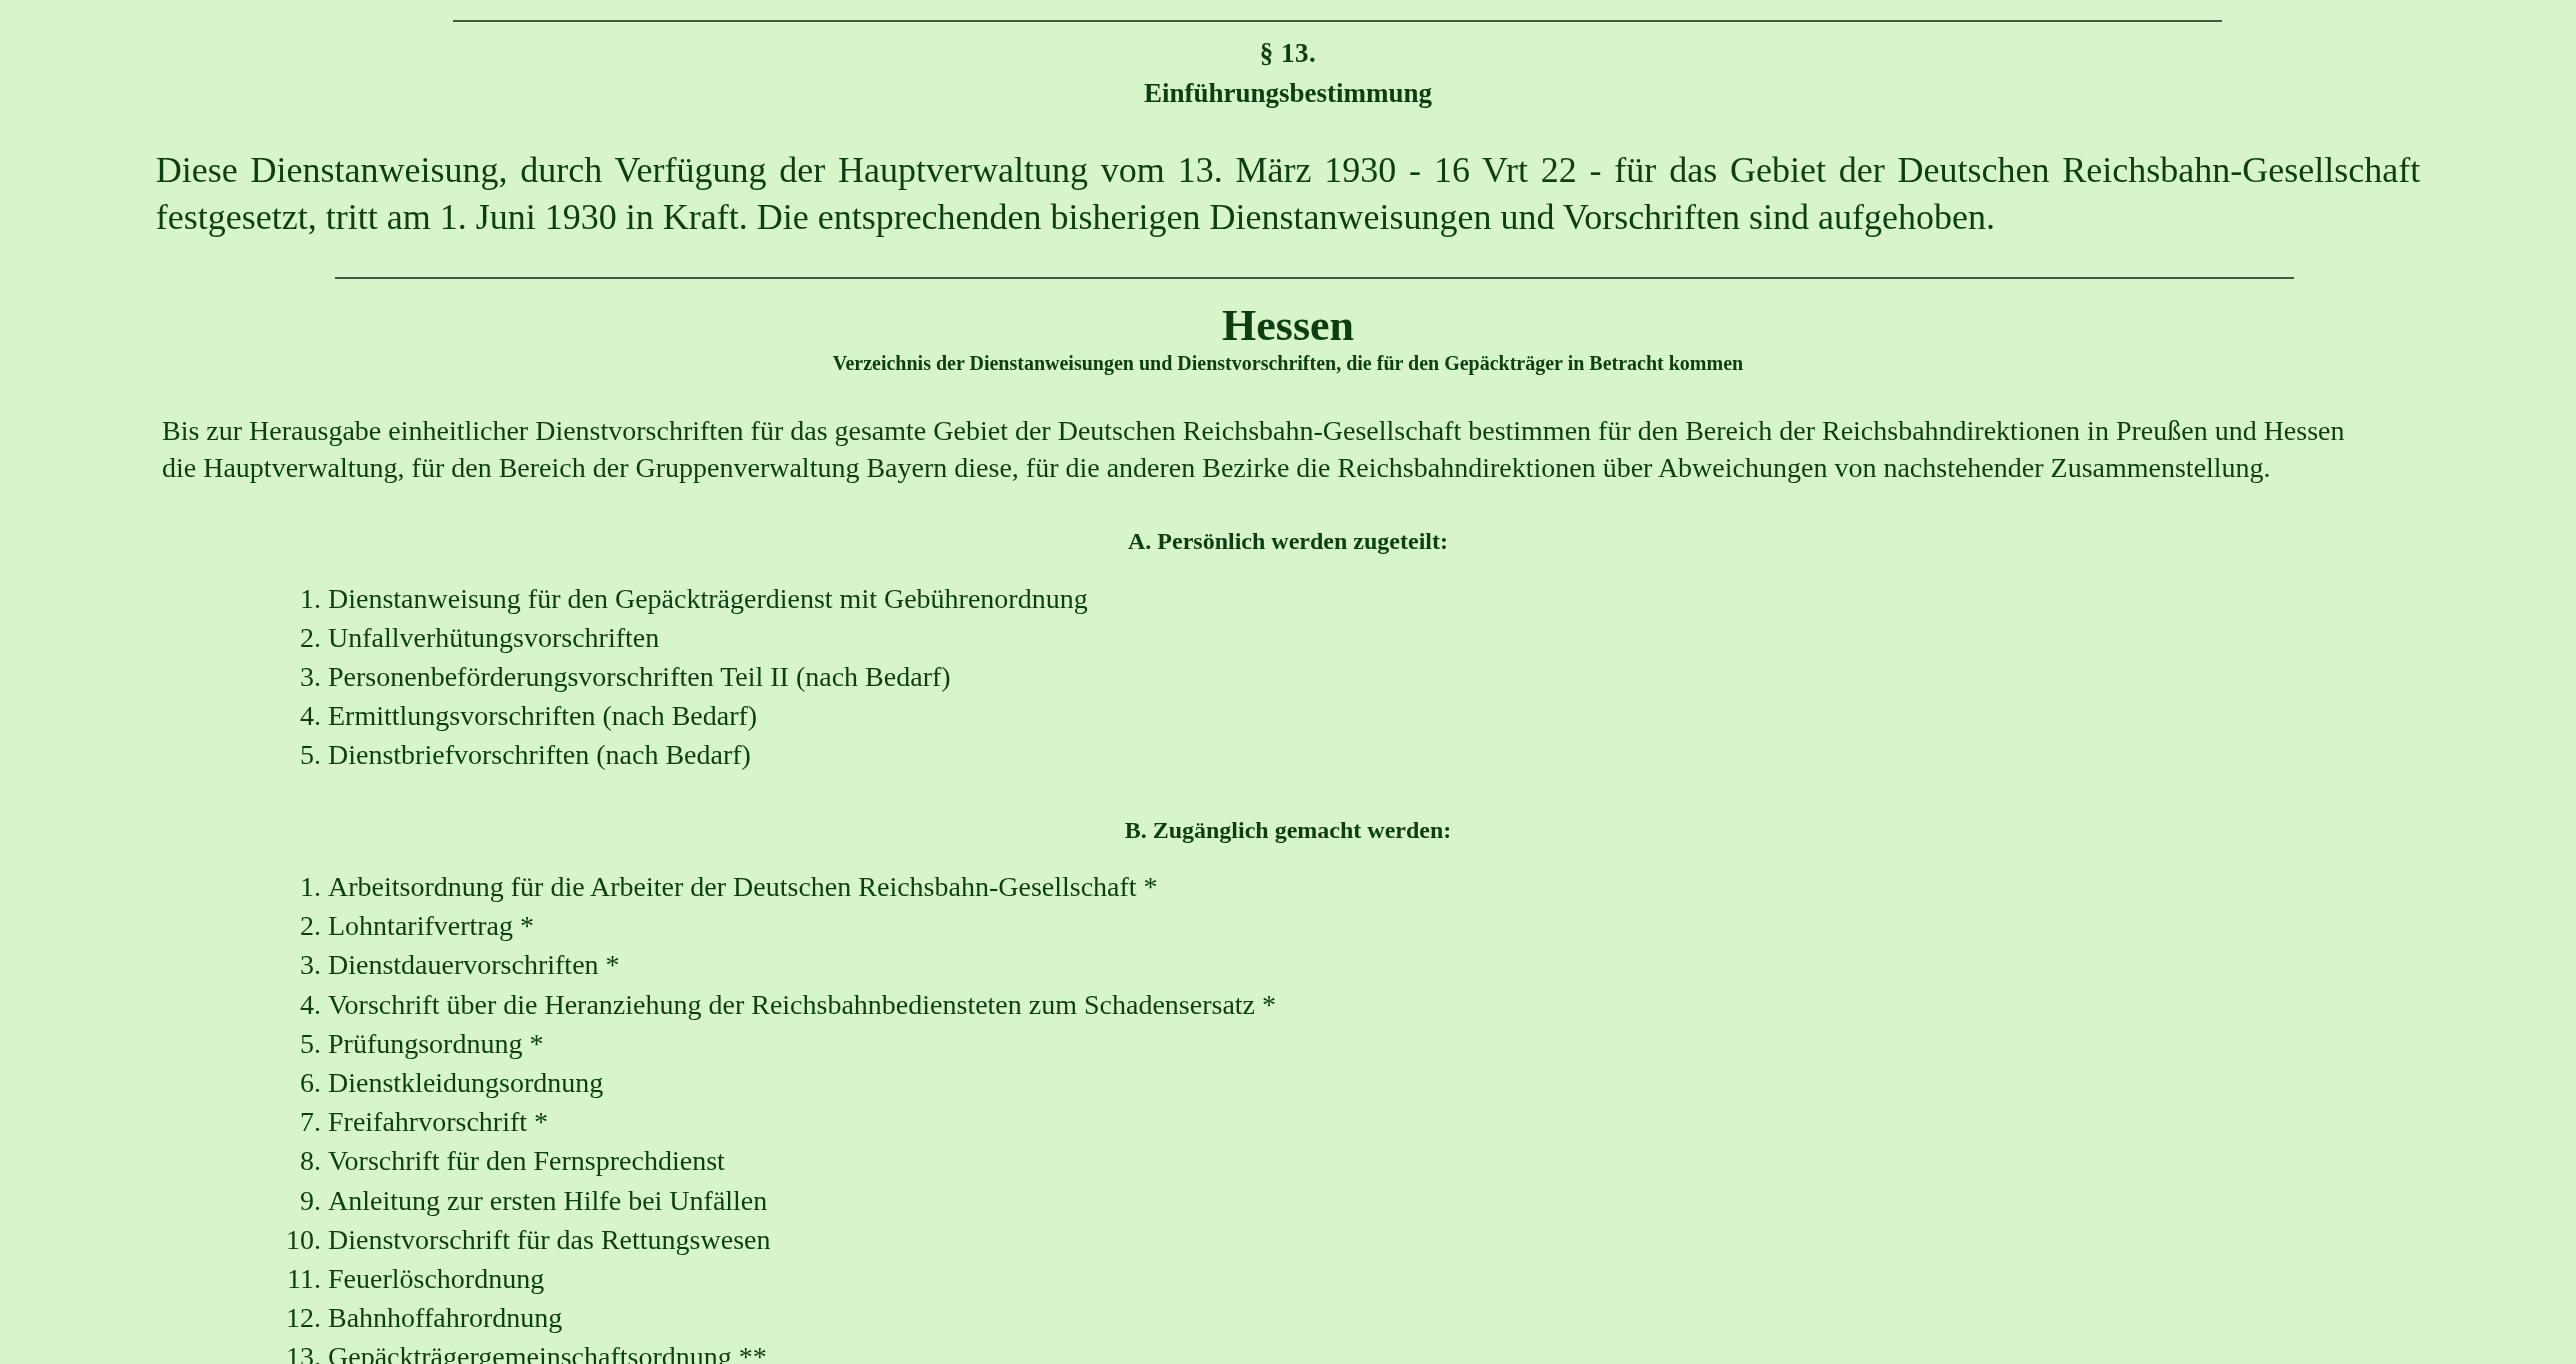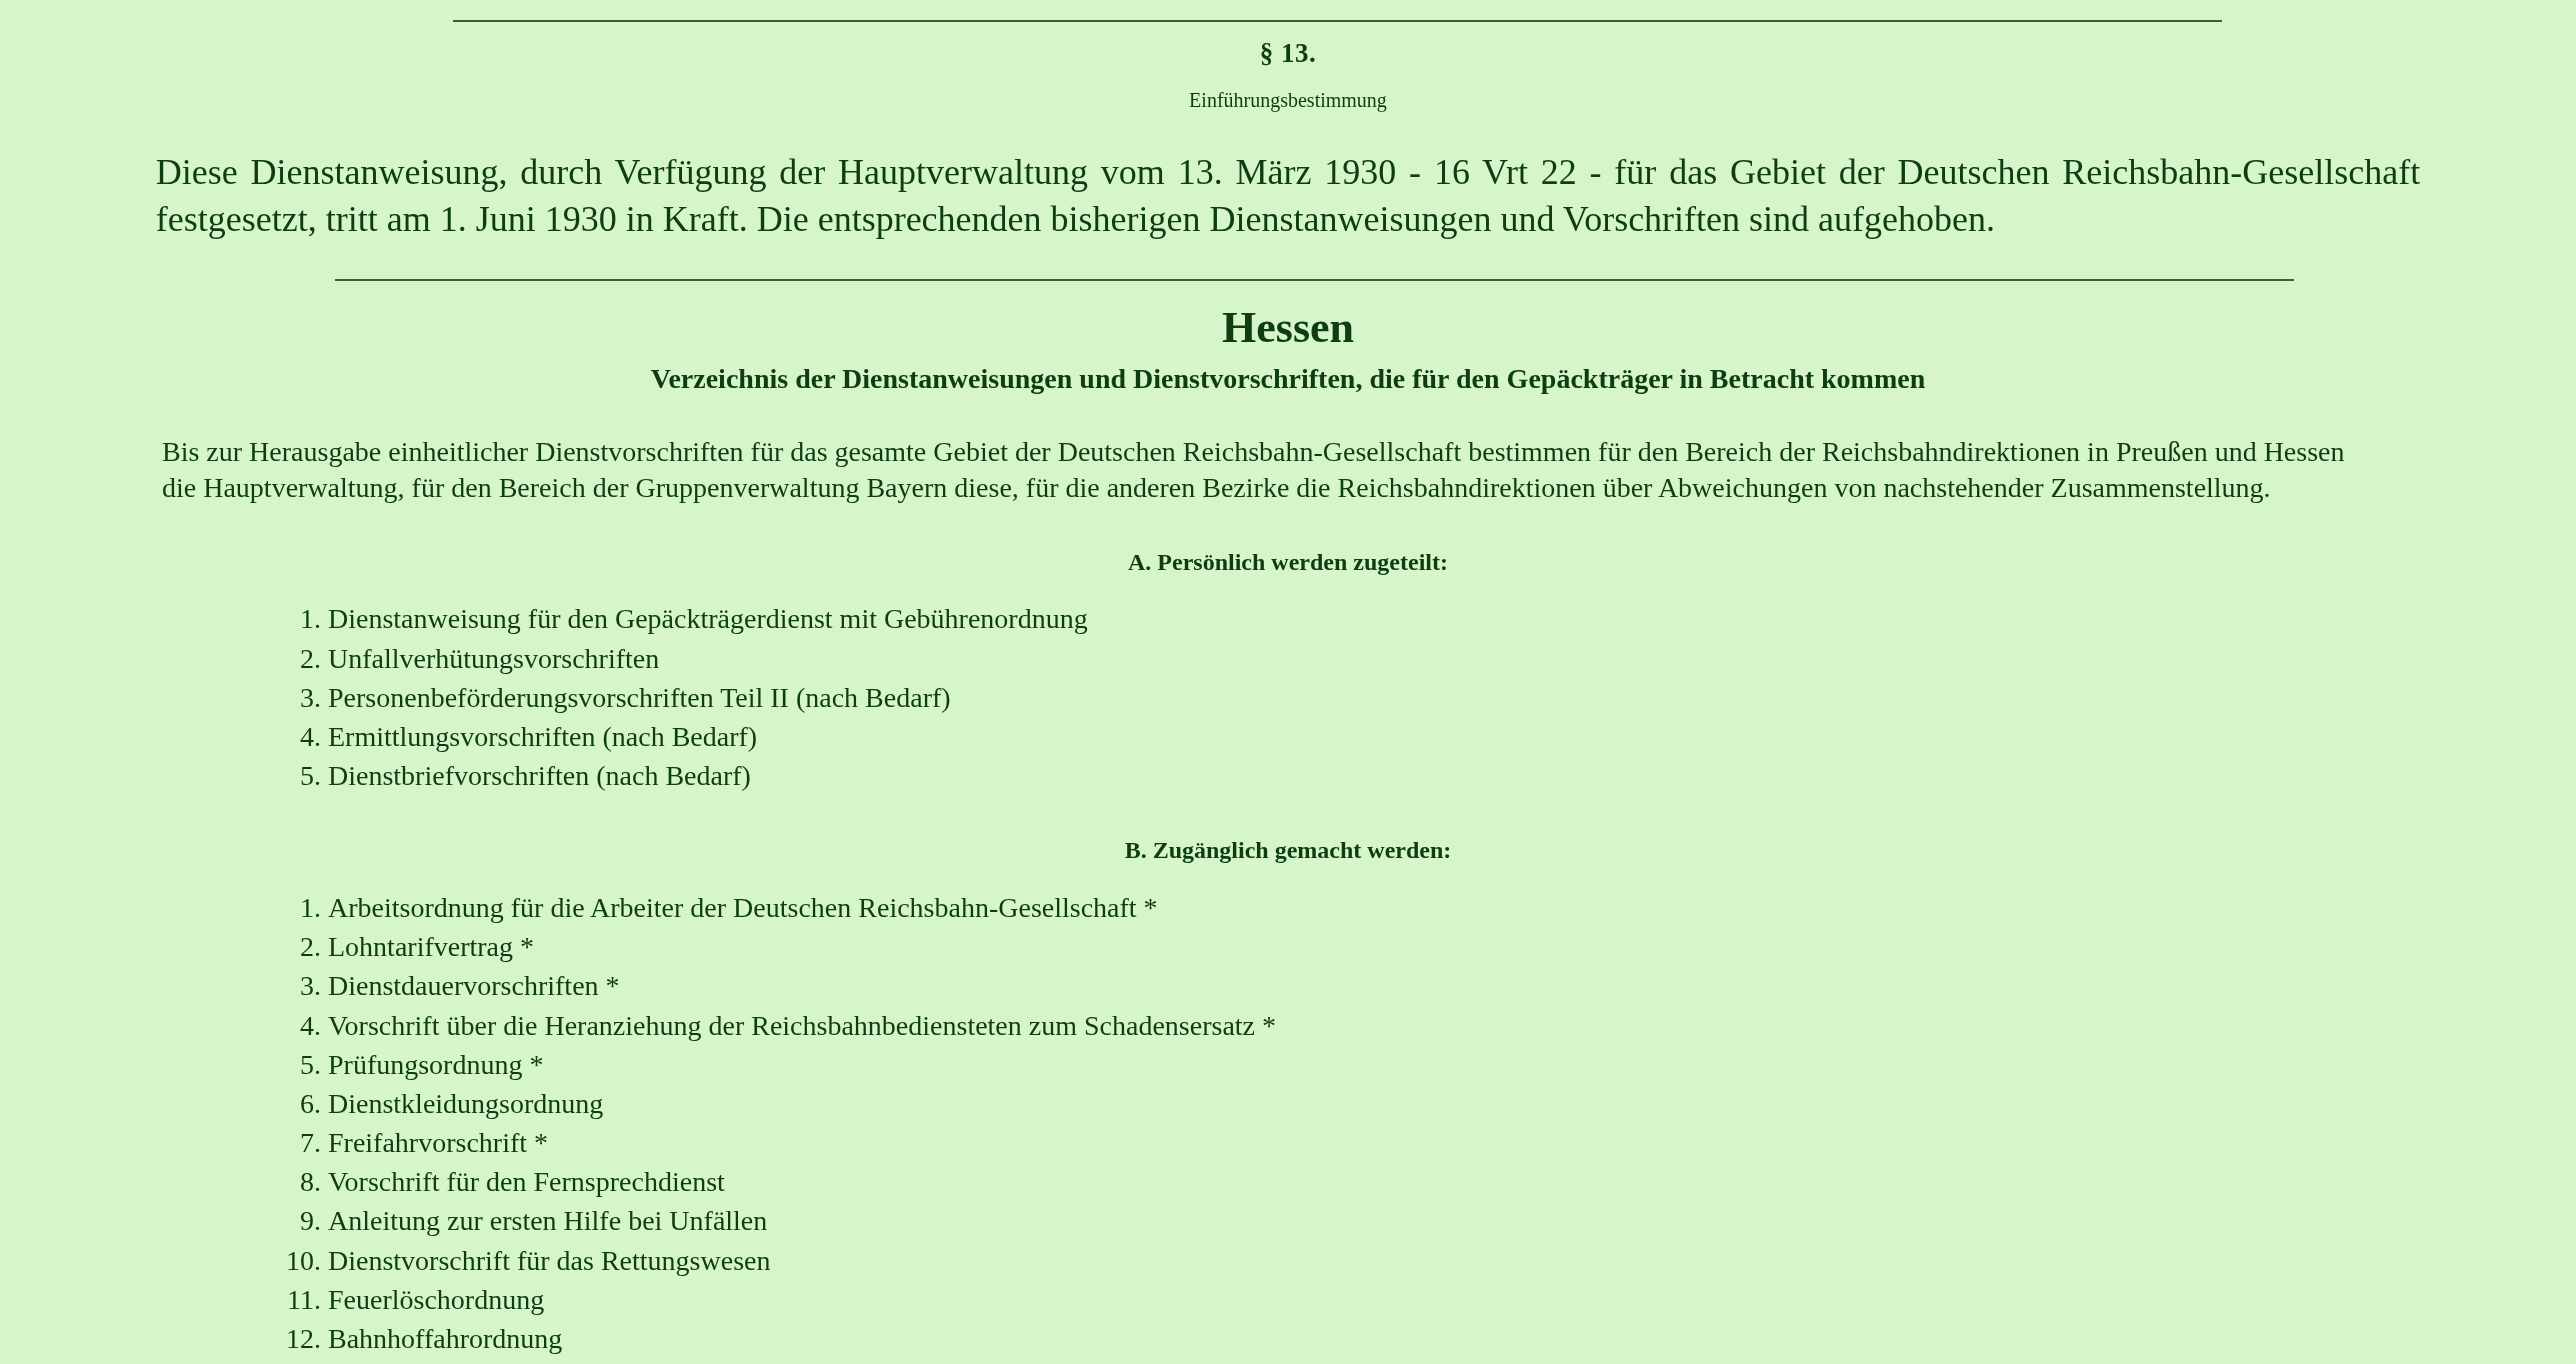--- a/index.html
+++ b/index.html
@@ -40,47 +40,47 @@
   .sec-num {
     text-align: center;
     font-weight: bold;
     font-size: 27px;
     line-height: 1.25;
     margin-top: 14.5px;
     letter-spacing: 0.5px;
   }
   .sec-title {
     text-align: center;
-    font-weight: normal;
-    font-size: 20px;
+    font-weight: bold;
+    font-size: 27px;
     line-height: 1.25;
-    margin-top: 18px;
+    margin-top: 7px;
   }
   .body-par {
     font-size: 36px;
     line-height: 1.30;
     text-align: justify;
     margin-top: 36px;
     padding: 0 1.8px;
   }
 
   
   .anlage-title {
     text-align: center;
     font-weight: bold;
     font-size: 44px;
     line-height: 1.15;
     margin-top: 22px;
   }
   .anlage-sub {
     text-align: center;
     font-weight: bold;
-    font-size: 28px;
+    font-size: 20px;
     line-height: 1.2;
-    margin-top: 9px;
+    margin-top: 0;
   }
   .anlage-par {
     font-size: 28px;
     line-height: 1.30;
     text-align: justify;
     margin-top: 38px;
     margin-left: 8px;
   }
   .anlage-par .last-line { display: block; }
 

